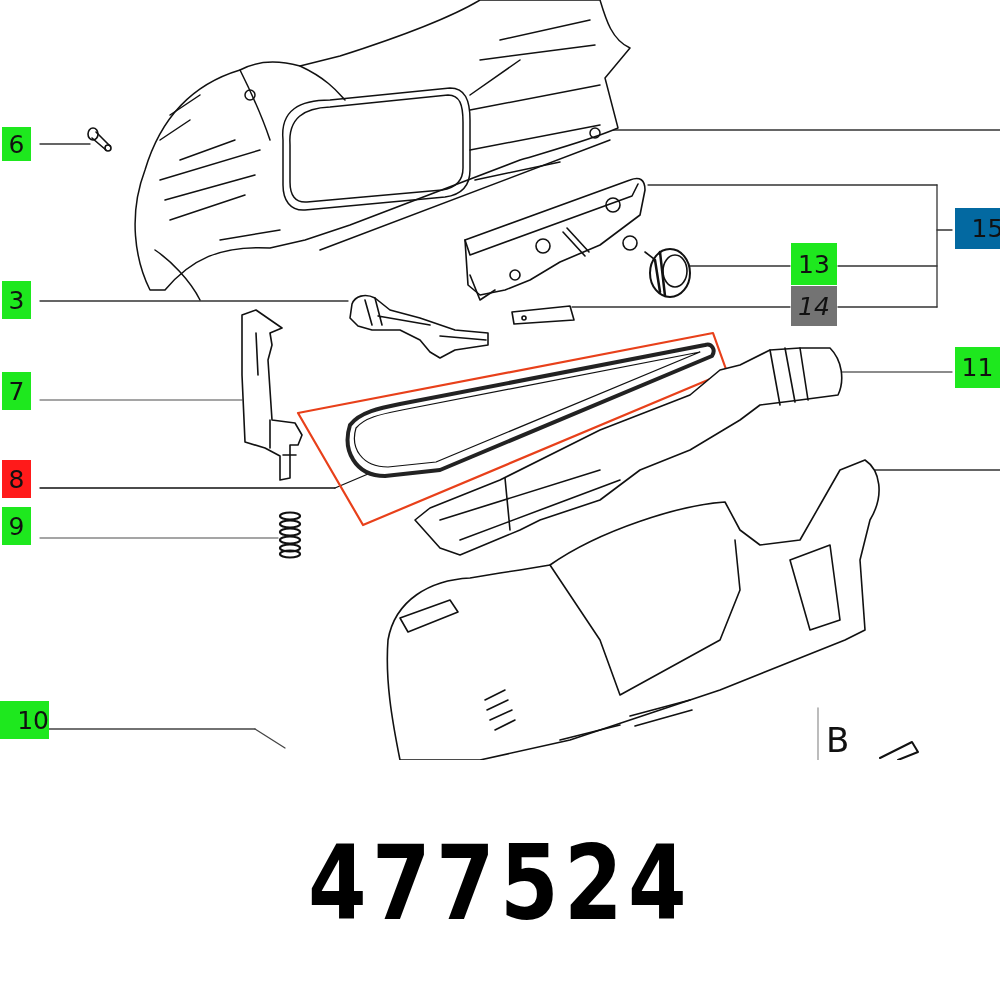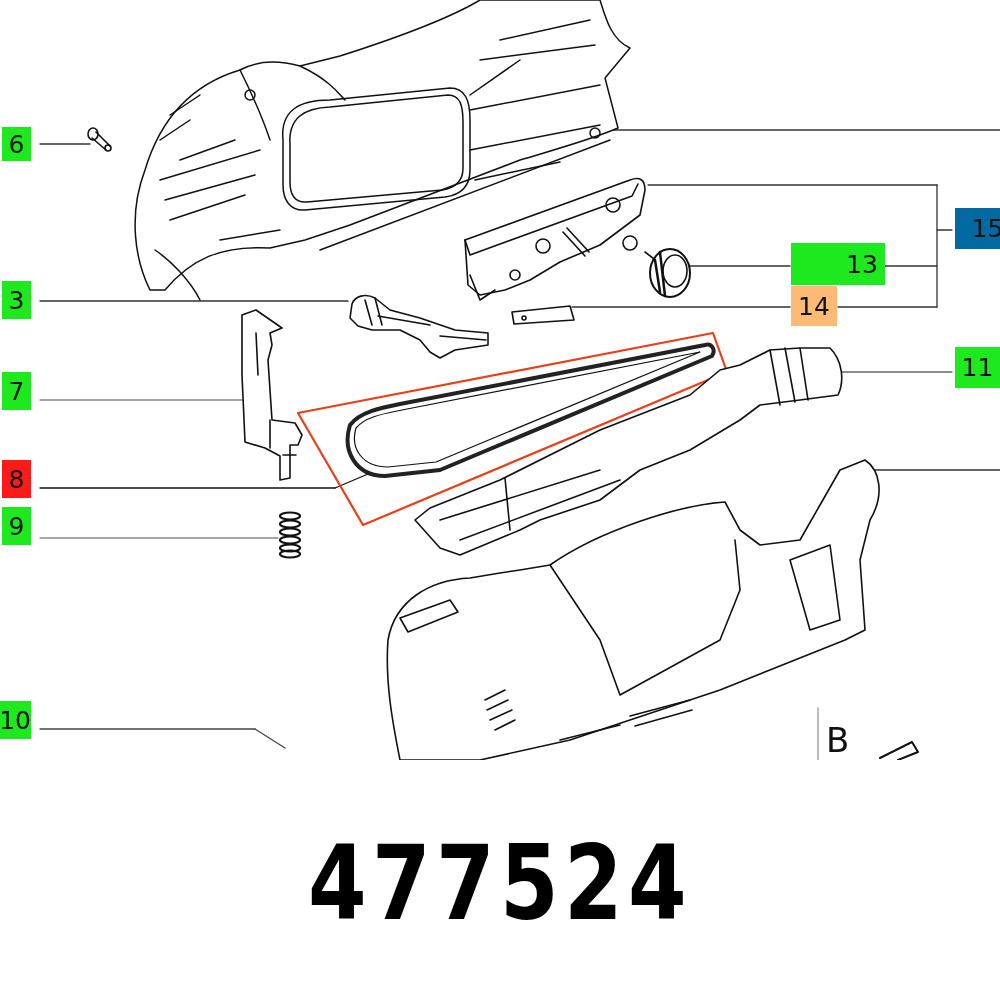--- a/index.html
+++ b/index.html
@@ -131,27 +131,27 @@
   </div>
 <div class="callout" style="left:2px;top:372px;width:29px;height:38px;background:#1ee81e;">
     <span>7</span>
   </div>
 <div class="callout" style="left:2px;top:460px;width:29px;height:38px;background:#ff1a1a;">
     <span>8</span>
   </div>
 <div class="callout" style="left:2px;top:507px;width:29px;height:38px;background:#1ee81e;">
     <span>9</span>
   </div>
-<div class="callout" style="left:0px;top:701px;width:31px;height:38px;background:#1ee81e;justify-content:flex-end;">
+<div class="callout" style="left:0px;top:701px;width:14px;height:38px;background:#1ee81e;justify-content:flex-end;padding-left:35px;">
     <span>10</span>
   </div>
-<div class="callout" style="left:791px;top:243px;width:46px;height:42px;background:#1ee81e;padding-left:48px;">
+<div class="callout" style="left:791px;top:243px;width:46px;height:42px;background:#1ee81e;">
     <span>13</span>
   </div>
-<div class="callout" style="left:791px;top:286px;width:46px;height:40px;background:#fdba74;">
+<div class="callout" style="left:791px;top:286px;width:46px;height:40px;background:#737373;font-style:italic;">
     <span>14</span>
   </div>
 <div class="callout" style="left:955px;top:208px;width:65px;height:41px;background:#0369a1;">
     <span>15</span>
   </div>
 <div class="callout" style="left:955px;top:347px;width:45px;height:41px;background:#1ee81e;">
     <span>11</span>
   </div>
 
 <div id="part-number">477524</div>

